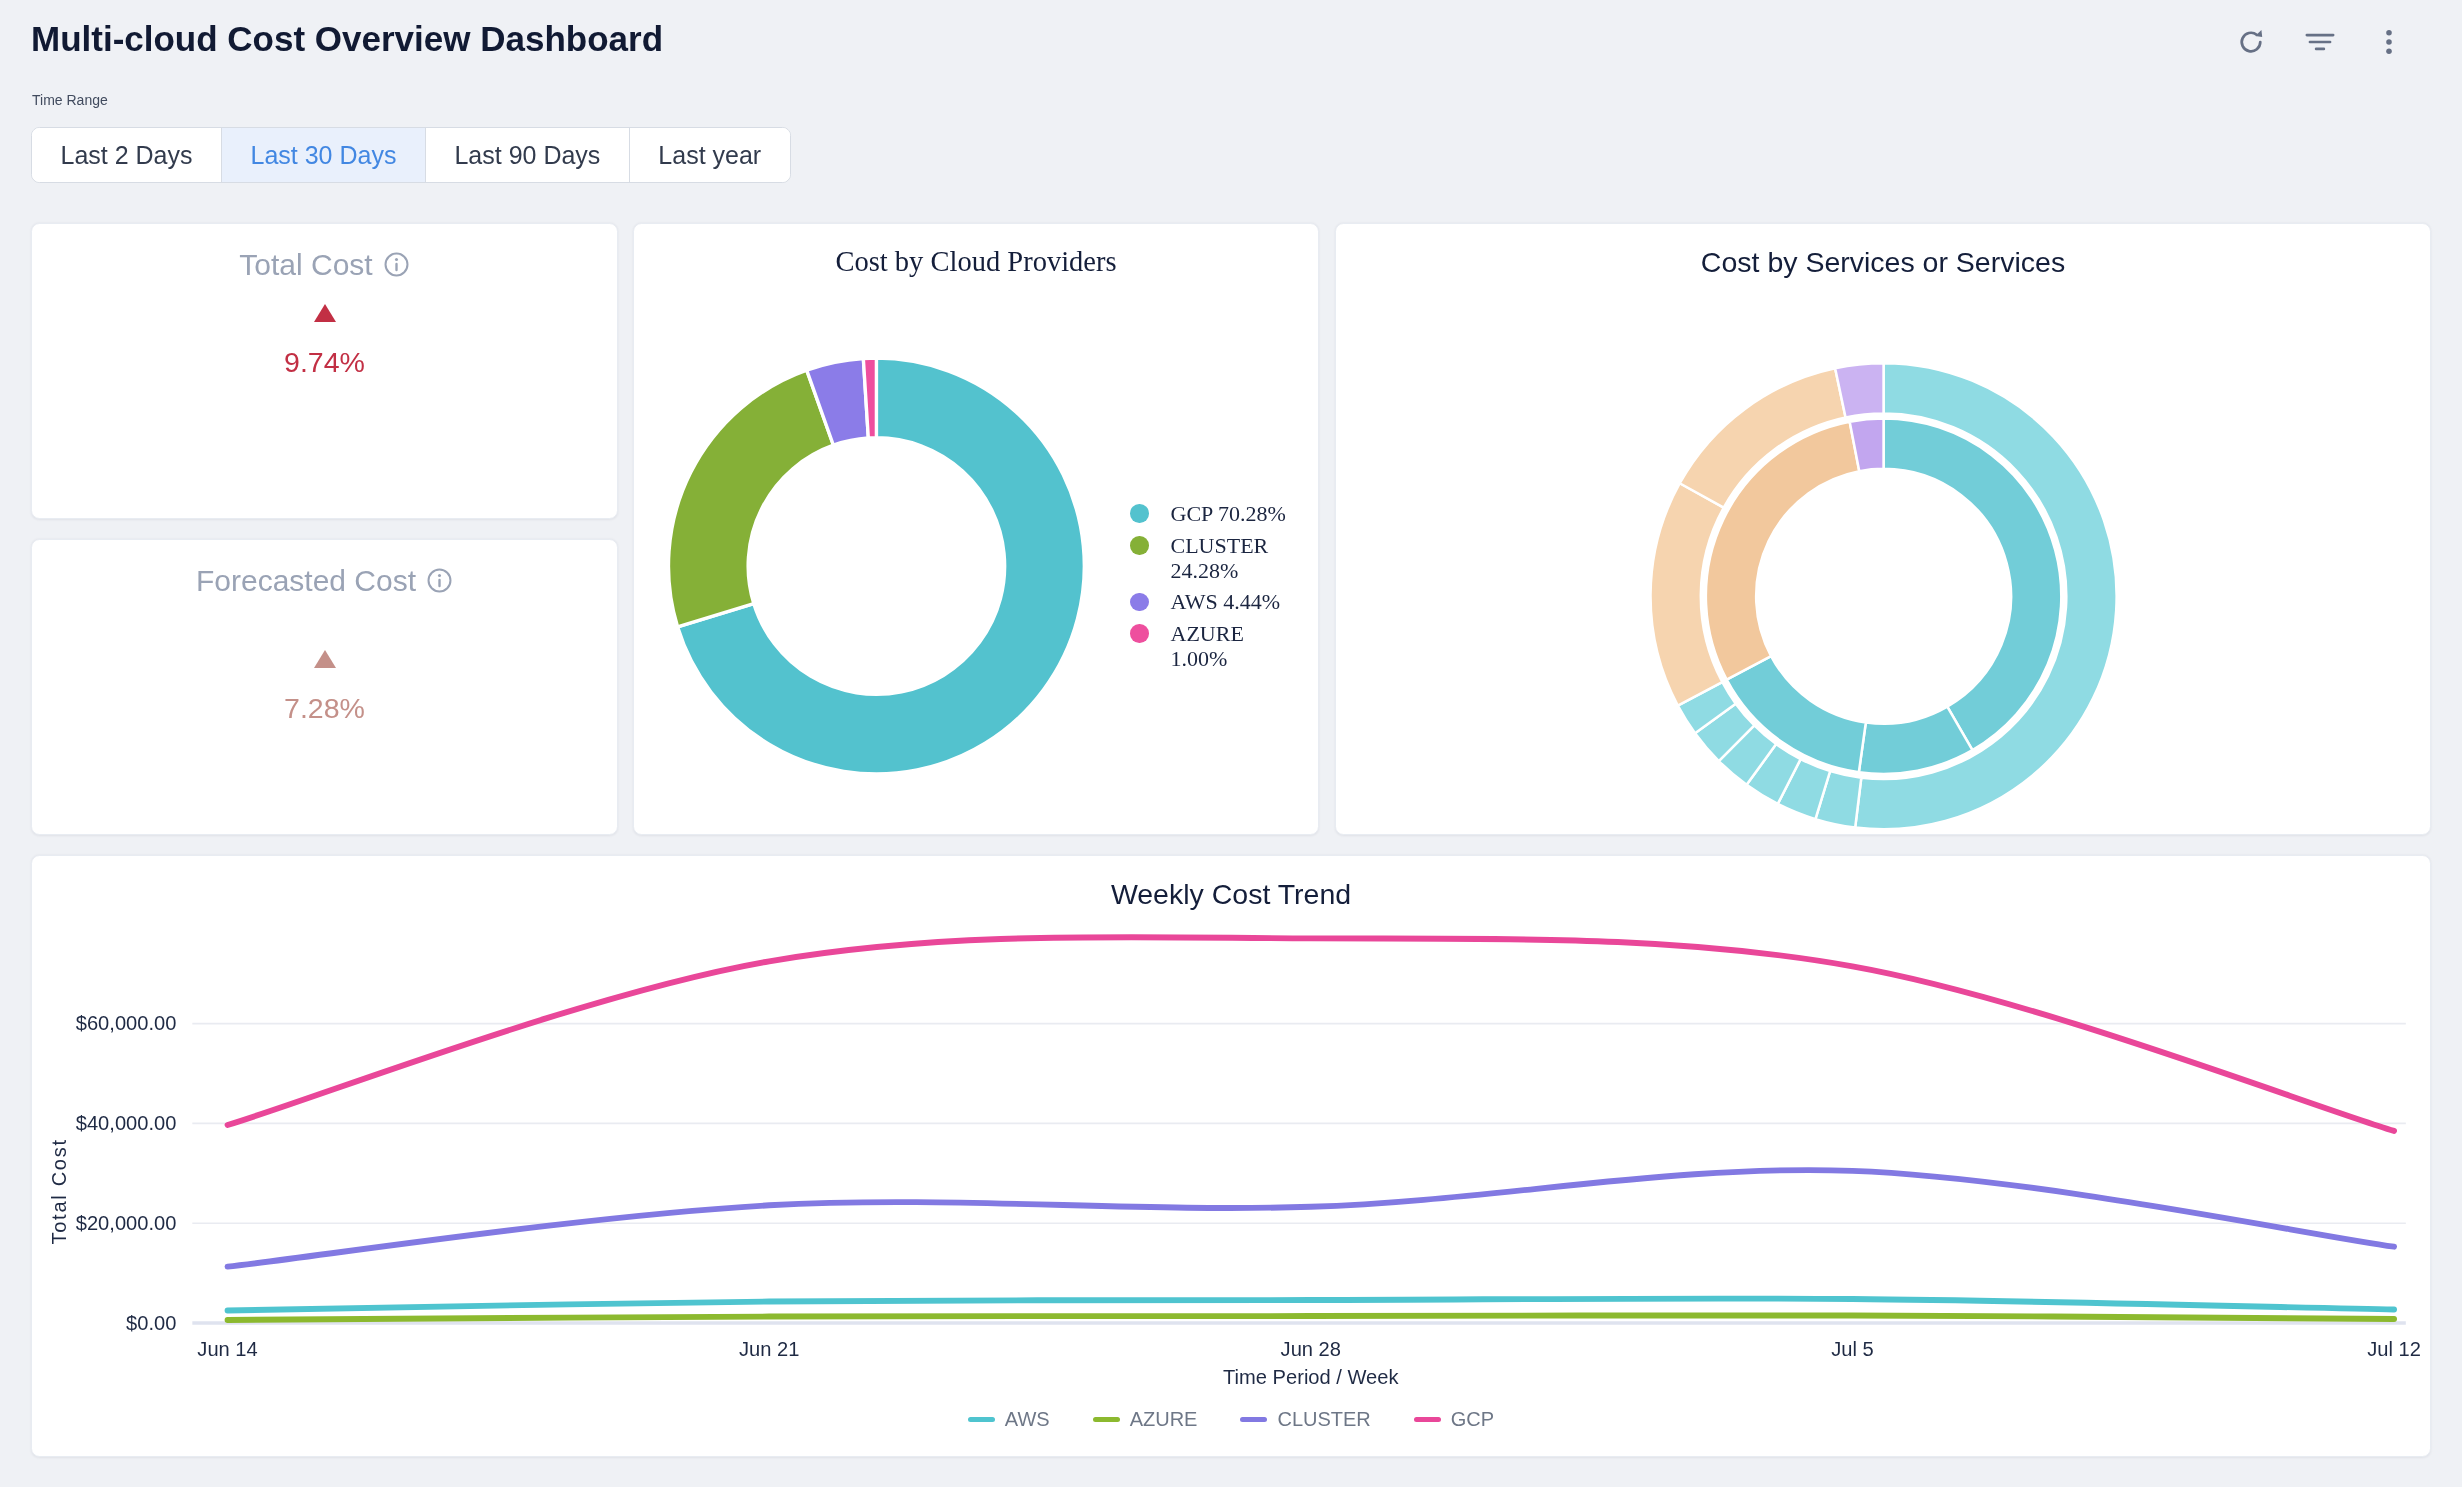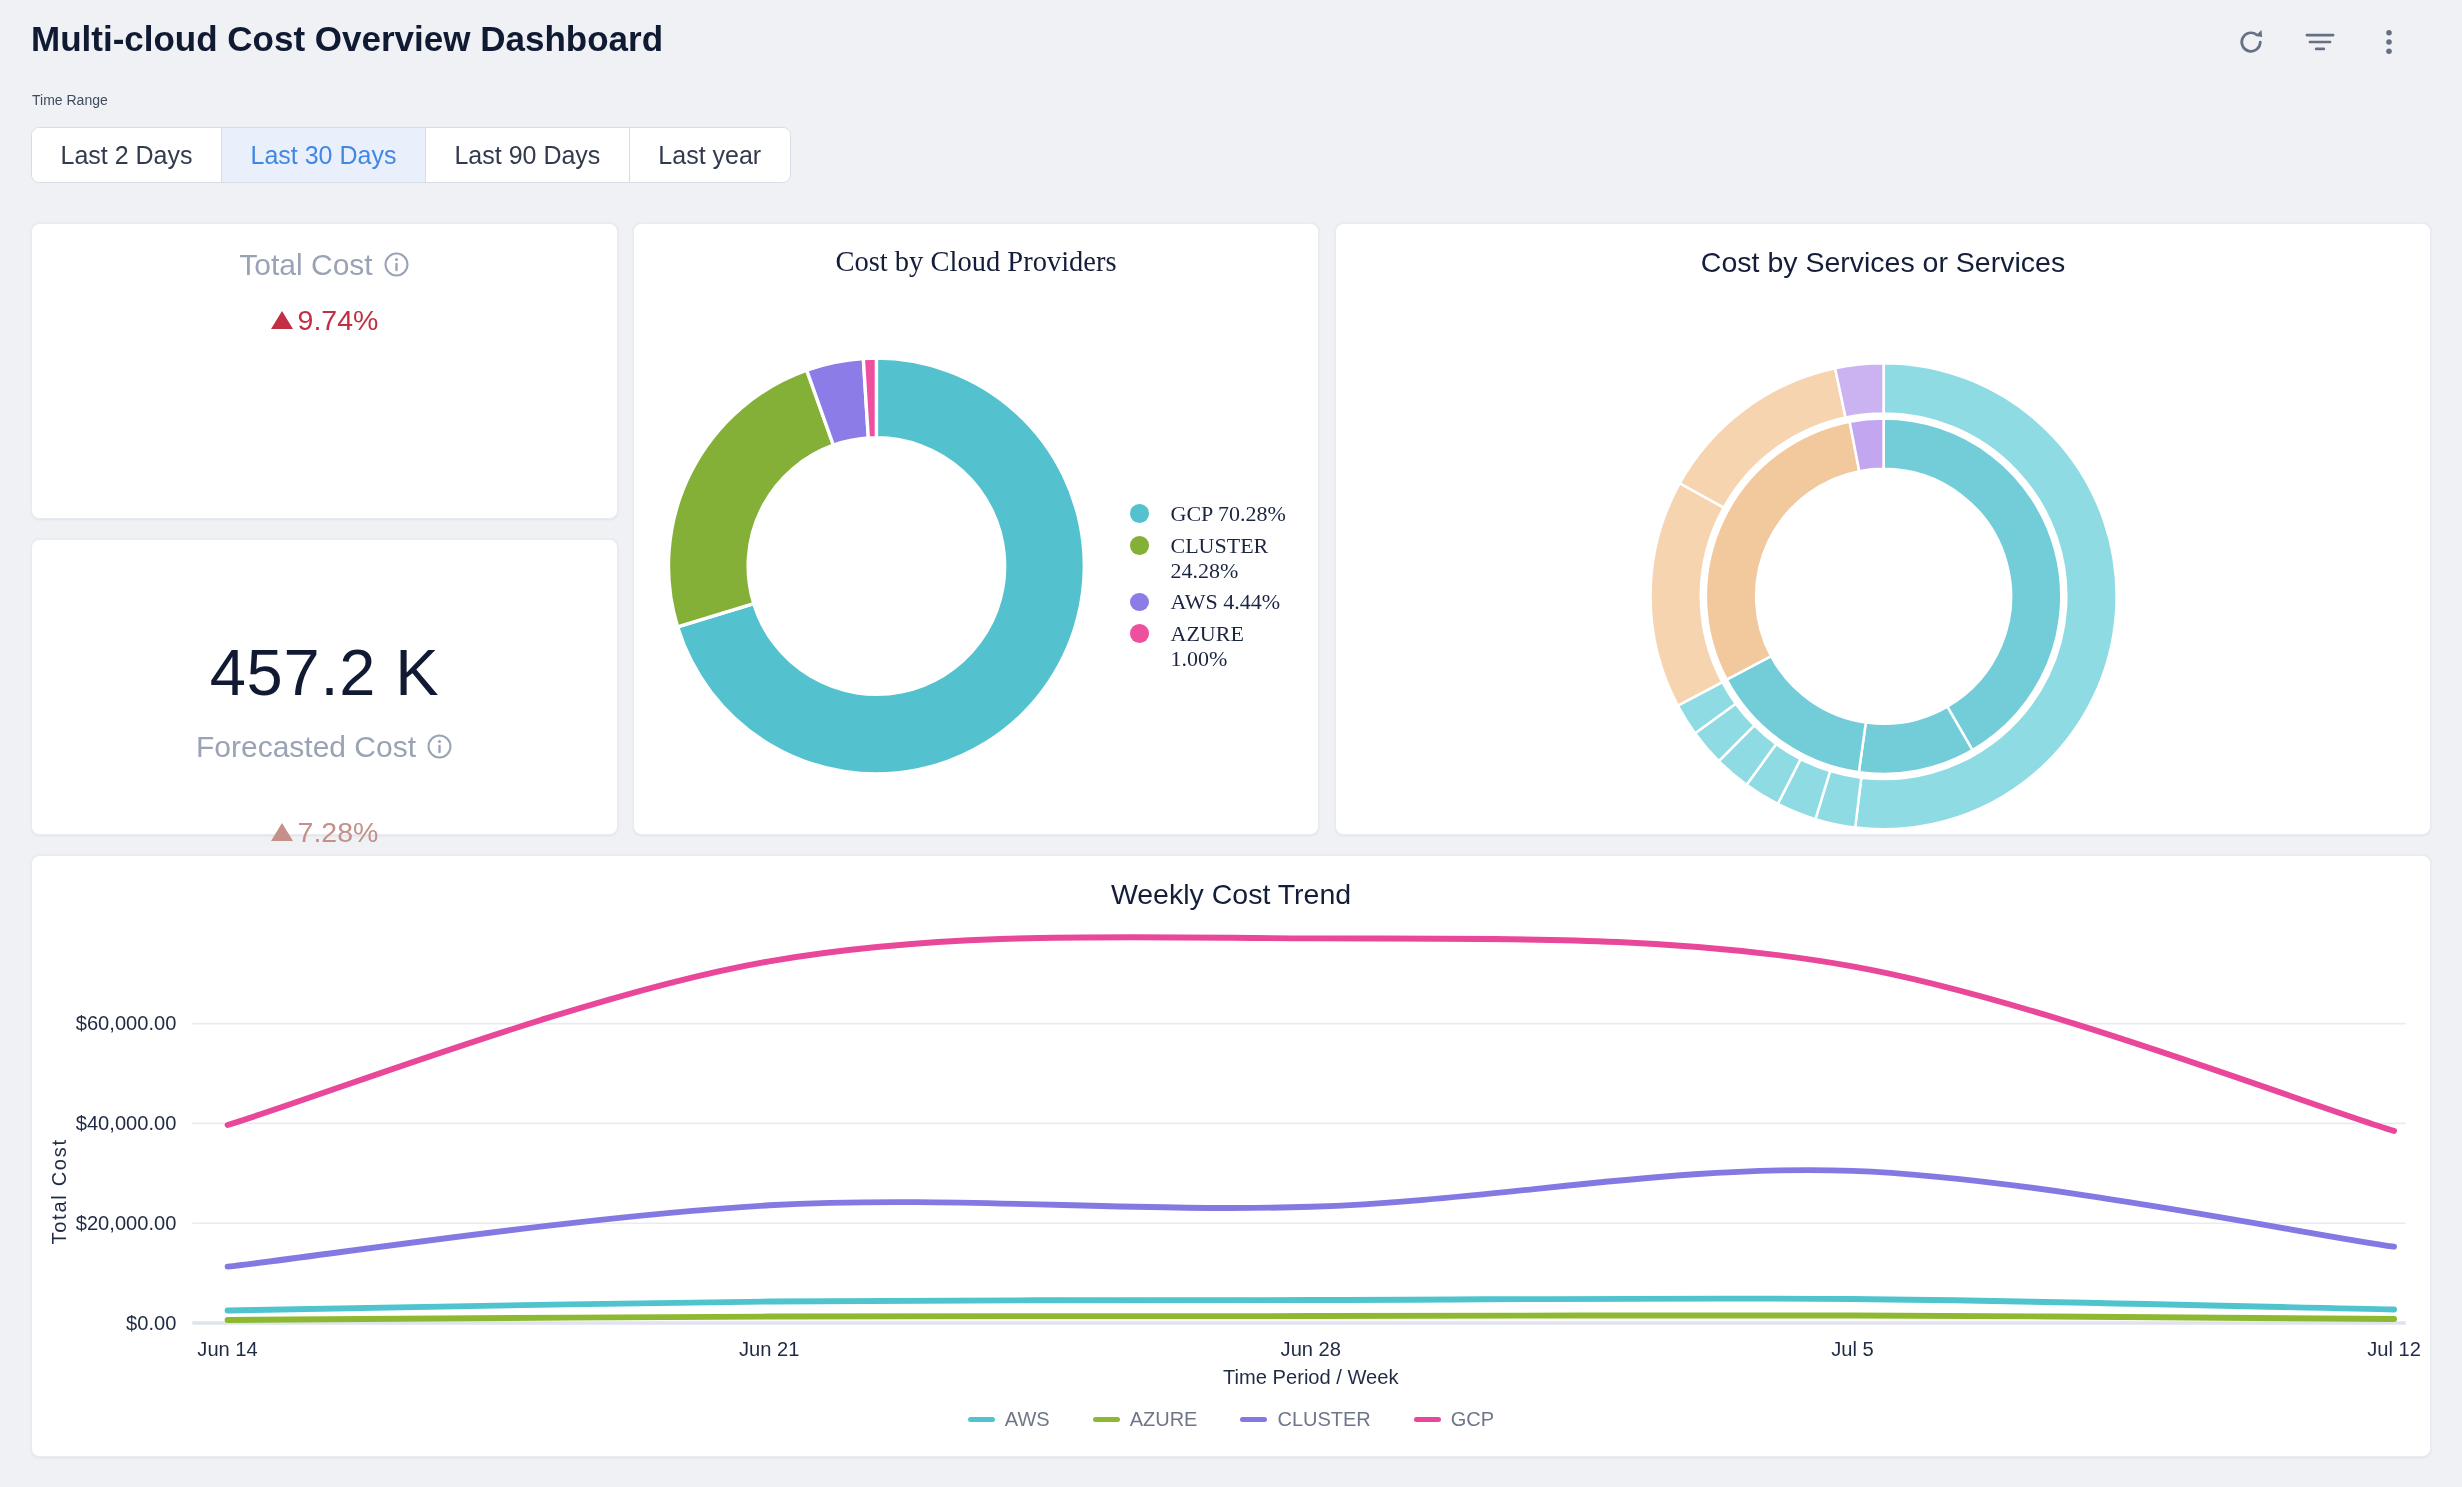--- a/index.html
+++ b/index.html
@@ -10,21 +10,21 @@
   .tr-label{position:absolute;left:32px;top:92px;font-size:14px;color:#414b5e;}
   .tr-group{position:absolute;left:31px;top:127px;display:inline-flex;background:#fff;border:0.8px solid #d7dce4;border-radius:8.4px;overflow:hidden;}
   .tr-btn{appearance:none;border:none;border-left:0.8px solid #d7dce4;background:#fff;font-family:"Liberation Sans",sans-serif;font-size:25px;color:#323b4d;padding:0 28.5px;height:54px;cursor:pointer;}
   .tr-btn:first-child{border-left:none;}
   .tr-btn.selected{background:#e9f0fc;color:#4287e2;}
   .card{position:absolute;background:#fff;border:0.8px solid #e8ecf2;border-radius:8.4px;box-shadow:0 0.8px 2.5px rgba(23,34,63,.07);box-sizing:border-box;}
   .chart-title{position:absolute;left:0;right:0;top:22px;text-align:center;font-size:28.5px;font-weight:500;color:#141e3a;}
   .kpi{display:flex;flex-direction:column;align-items:center;}
   .kpi-value{margin-top:99px;font-size:65px;line-height:67px;font-weight:500;color:#121a33;letter-spacing:0.8px;}
   .kpi-label-row{margin-top:23.5px;display:flex;align-items:center;gap:10px;font-size:30px;color:#9aa3b5;}
-  .kpi-delta{display:flex;align-items:center;gap:5px;font-size:28.5px;font-weight:500;}
+  .kpi-delta{display:flex;align-items:center;gap:24px;font-size:28.5px;font-weight:500;flex-direction:column;}
   .kpi--total .kpi-delta{margin-top:22px;}
   .kpi--forecast .kpi-delta{margin-top:52px;}
   .tri{width:0;height:0;border-left:11px solid transparent;border-right:11px solid transparent;border-bottom:18.5px solid currentColor;display:inline-block;}
   .donut-legend{position:absolute;left:496px;top:277px;width:172px;display:flex;flex-direction:column;gap:6.7px;}
   .dl-item{display:flex;align-items:flex-start;gap:22px;}
   .dl-dot{width:18.5px;height:18.5px;border-radius:50%;flex:0 0 auto;margin-top:3.4px;}
   .dl-text{font-size:22px;line-height:25px;color:#1b2540;}
   .trend-legend{position:absolute;left:0;right:0;top:552px;display:flex;justify-content:center;gap:43px;align-items:center;}
   .tl-item{display:flex;align-items:center;gap:10px;}
   .tl-dash{width:27px;height:5.9px;border-radius:3.4px;display:inline-block;}
@@ -79,21 +79,20 @@
         <rect x="14.6" y="14" width="2.8" height="10" rx="1.4" fill="#9aa3b5"></rect>
       </svg>
     </div>
     <div class="kpi-delta" style="color: rgb(194, 47, 68);">
       <span class="tri"></span>
       <span>9.74%</span>
     </div>
   </div>
 
   <div class="card kpi kpi--forecast" style="left:31px;top:539px;width:587px;height:296px;">
-    <div class="kpi-value">457.2 K</div>
     <div class="kpi-label-row">
       <span>Forecasted Cost</span>
       <svg width="27" height="27" viewBox="0 0 32 32">
         <circle cx="16" cy="16" r="13" stroke="#9aa3b5" stroke-width="2.4" fill="none"></circle>
         <circle cx="16" cy="10" r="1.8" fill="#9aa3b5"></circle>
         <rect x="14.6" y="14" width="2.8" height="10" rx="1.4" fill="#9aa3b5"></rect>
       </svg>
     </div>
     <div class="kpi-delta" style="color: rgb(196, 144, 137);">
       <span class="tri"></span>

